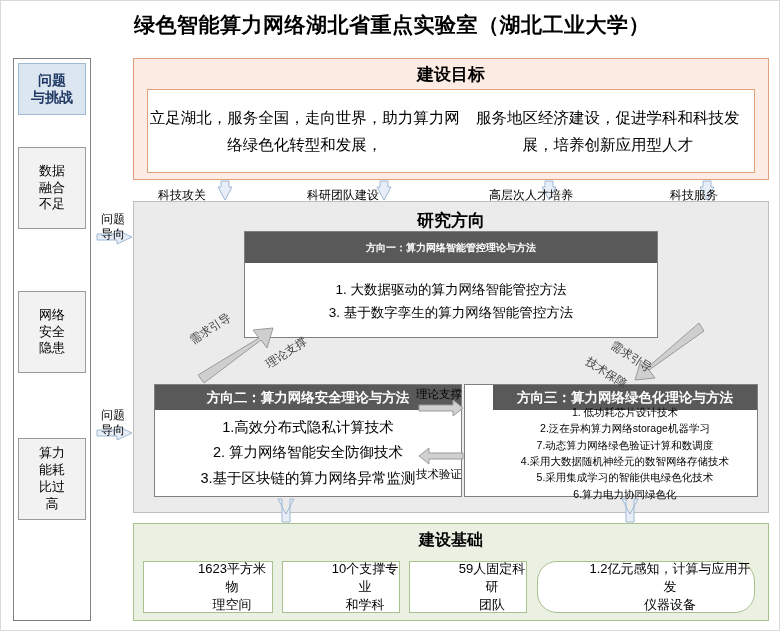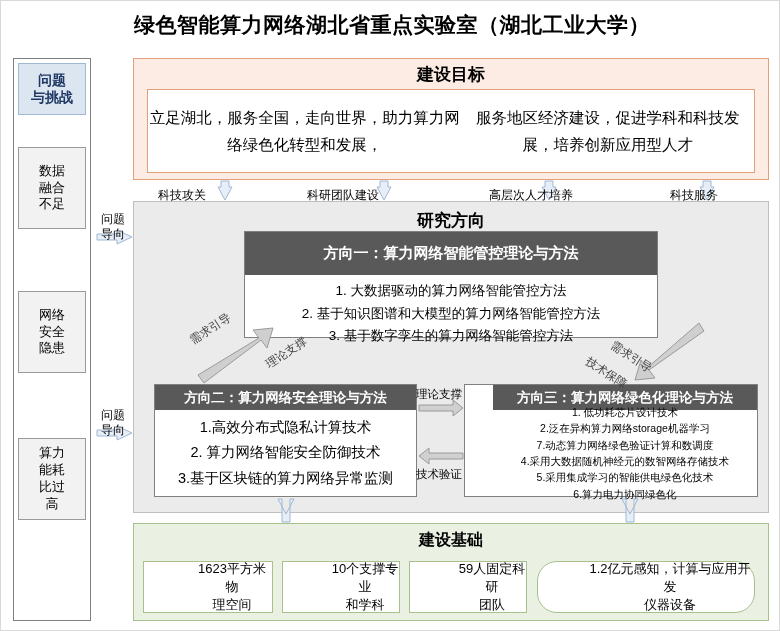--- a/index.html
+++ b/index.html
@@ -162,25 +162,25 @@
     display: flex;
     flex-direction: column;
     align-items: center;
     justify-content: center;
     color: #000000;
     text-align: center;
   }
 
   
   #dir1 { left: 243px; top: 230px; width: 414px; height: 107px; }
-  #dir1 .dir-head { height: 43px; font-size: 15px; }
+  #dir1 .dir-head { height: 31px; font-size: 10px; }
   #dir1 .dir-body { height: 78px; font-size: 13.5px; line-height: 1.7; }
 
   
-  #dir2 { left: 153px; top: 383px; width: 263px; height: 113px; }
+  #dir2 { left: 153px; top: 383px; width: 308px; height: 113px; }
   #dir2 .dir-head { height: 25px; font-size: 13.5px; }
   #dir2 .dir-body { height: 86px; font-size: 14.5px; line-height: 1.75; }
 
   
   #dir3 { left: 463px; top: 383px; width: 294px; height: 113px; padding-left: 28px; }
   #dir3 .dir-head { height: 25px; font-size: 13.5px; }
   #dir3 .dir-body { height: 86px; font-size: 10.5px; line-height: 1.55; }
 
   
   .base-panel {
@@ -287,21 +287,20 @@
     <div>服务地区经济建设，促进学科和科技发展，培养创新应用型人才</div>
   </div>
 
   <div class="research-panel"></div>
   <div class="research-title">研究方向</div>
 
   <div class="dir-box" id="dir1">
     <div class="dir-head">方向一：算力网络智能管控理论与方法</div>
     <div class="dir-body">
       <div>1. 大数据驱动的算力网络智能管控方法</div>
-      <div>2. 基于知识图谱和大模型的算力网络智能管控方法</div>
       <div>3. 基于数字孪生的算力网络智能管控方法</div>
     </div>
   </div>
 
   <div class="dir-box" id="dir2">
     <div class="dir-head">方向二：算力网络安全理论与方法</div>
     <div class="dir-body">
       <div>1.高效分布式隐私计算技术</div>
       <div>2. 算力网络智能安全防御技术</div>
       <div>3.基于区块链的算力网络异常监测</div>

